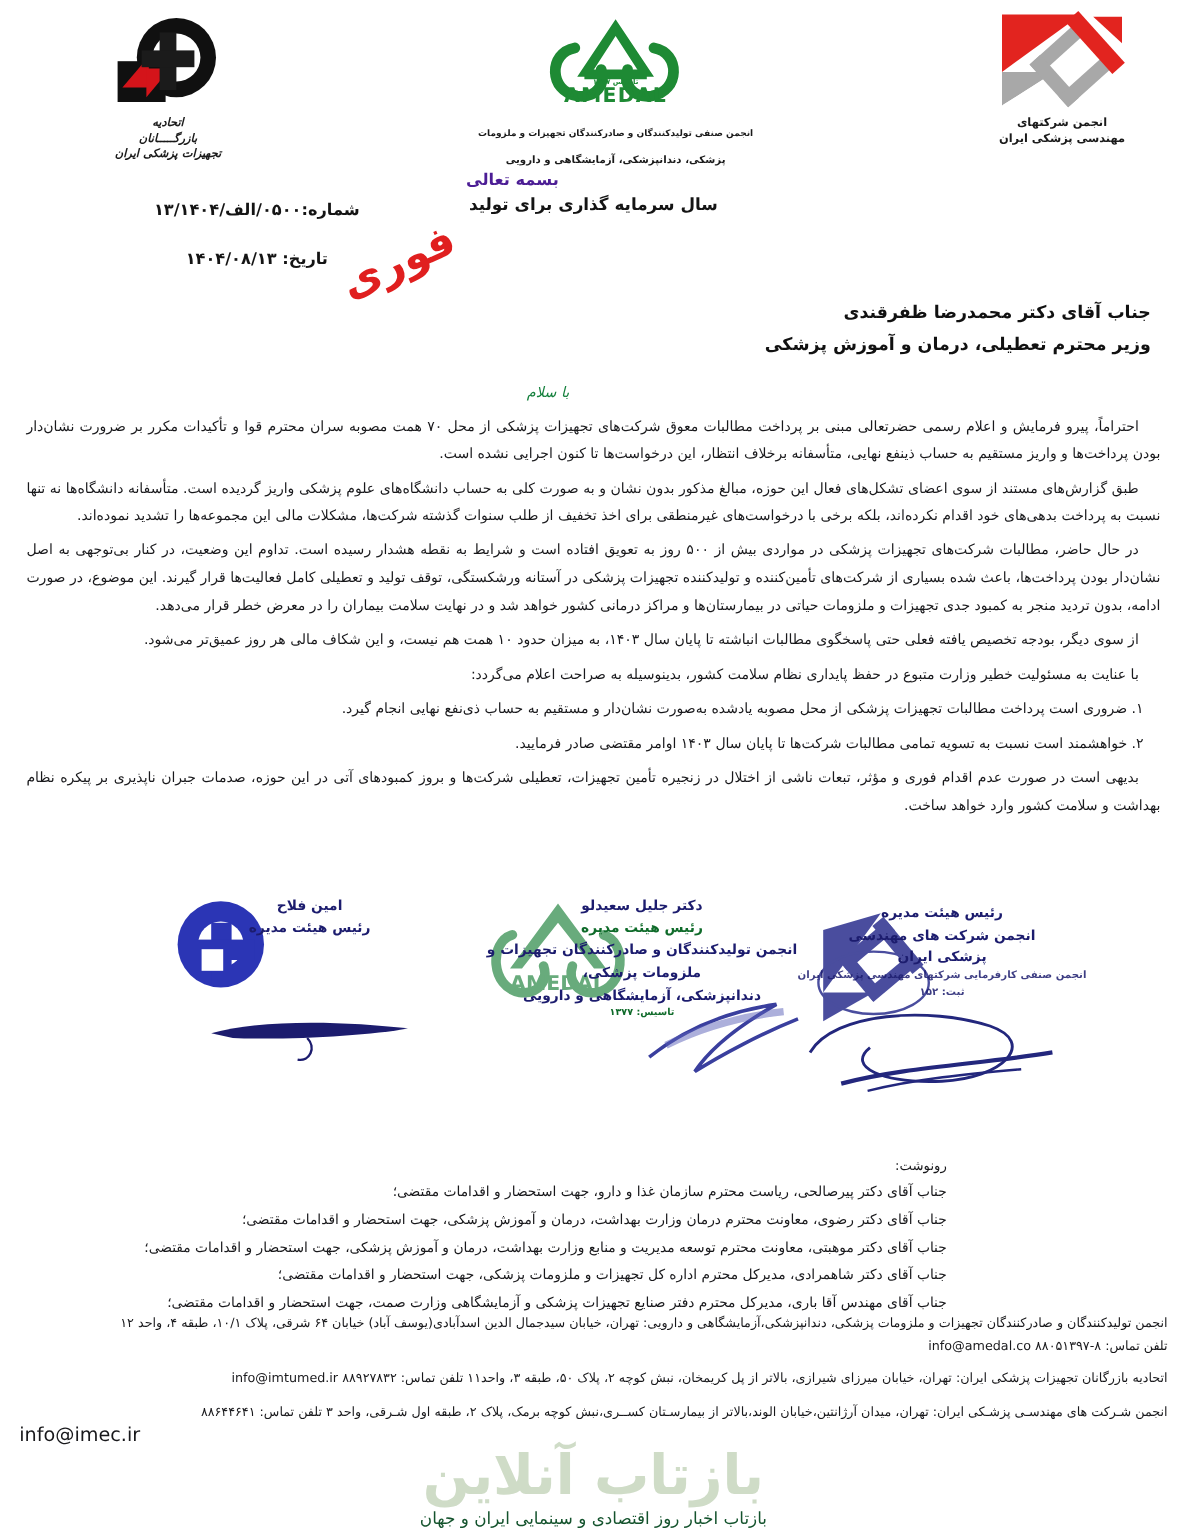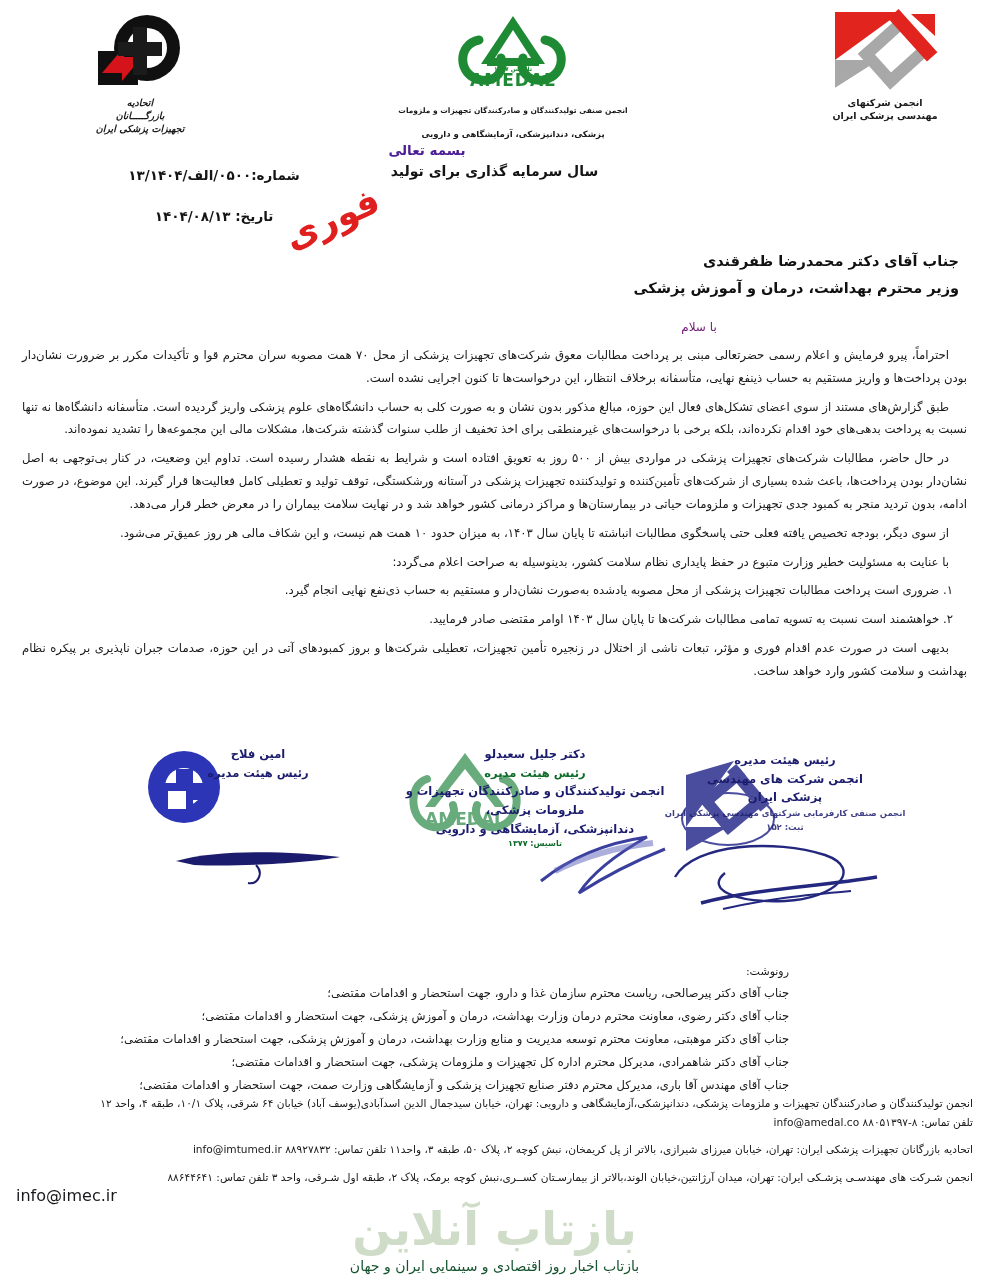--- a/index.html
+++ b/index.html
@@ -182,23 +182,24 @@
     font-size: 14.5px;
     font-weight: bold;
     line-height: 1.85;
     color: #111;
   }
   .greeting {
     position: absolute;
     right: 30px;
     top: 320px;
     width: 520px;
-    text-align: center;
+    text-align: left;
     font-size: 12px;
-    color: #701a75;
+    color: #15803d;
+    font-style: italic;
   }
 
   
   .body-wrap {
     position: absolute;
     right: 22px;
     left: 22px;
     top: 344px;
     width: 945px;
   }
@@ -393,21 +394,21 @@
   <div class="besmeh">بسمه تعالی</div>
   <div class="slogan">سال سرمایه گذاری برای تولید</div>
 
   <div class="meta meta-number">شماره:۰۵۰۰/الف/۱۳/۱۴۰۴</div>
   <div class="meta meta-date">تاریخ: ۱۴۰۴/۰۸/۱۳</div>
 
   <div class="urgent">فوری</div>
 
   <div class="recipient">
     <div>جناب آقای دکتر محمدرضا ظفرقندی</div>
-    <div>وزیر محترم بهداشت، درمان و آموزش پزشکی</div>
+    <div>وزیر محترم تعطیلی، درمان و آموزش پزشکی</div>
   </div>
   <div class="greeting">با سلام</div>
 
   <div class="body-wrap">
     <p class="para">احتراماً، پیرو فرمایش و اعلام رسمی حضرتعالی مبنی بر پرداخت مطالبات معوق شرکت‌های تجهیزات پزشکی از محل ۷۰ همت مصوبه سران محترم قوا و تأکیدات مکرر بر ضرورت نشان‌دار بودن پرداخت‌ها و واریز مستقیم به حساب ذینفع نهایی، متأسفانه برخلاف انتظار، این درخواست‌ها تا کنون اجرایی نشده است.</p>
     <p class="para">طبق گزارش‌های مستند از سوی اعضای تشکل‌های فعال این حوزه، مبالغ مذکور بدون نشان و به صورت کلی به حساب دانشگاه‌های علوم پزشکی واریز گردیده است. متأسفانه دانشگاه‌ها نه تنها نسبت به پرداخت بدهی‌های خود اقدام نکرده‌اند، بلکه برخی با درخواست‌های غیرمنطقی برای اخذ تخفیف از طلب سنوات گذشته شرکت‌ها، مشکلات مالی این مجموعه‌ها را تشدید نموده‌اند.</p>
     <p class="para">در حال حاضر، مطالبات شرکت‌های تجهیزات پزشکی در مواردی بیش از ۵۰۰ روز به تعویق افتاده است و شرایط به نقطه هشدار رسیده است. تداوم این وضعیت، در کنار بی‌توجهی به اصل نشان‌دار بودن پرداخت‌ها، باعث شده بسیاری از شرکت‌های تأمین‌کننده و تولیدکننده تجهیزات پزشکی در آستانه ورشکستگی، توقف تولید و تعطیلی کامل فعالیت‌ها قرار گیرند. این موضوع، در صورت ادامه، بدون تردید منجر به کمبود جدی تجهیزات و ملزومات حیاتی در بیمارستان‌ها و مراکز درمانی کشور خواهد شد و در نهایت سلامت بیماران را در معرض خطر قرار می‌دهد.</p>
     <p class="para">از سوی دیگر، بودجه تخصیص یافته فعلی حتی پاسخگوی مطالبات انباشته تا پایان سال ۱۴۰۳، به میزان حدود ۱۰ همت هم نیست، و این شکاف مالی هر روز عمیق‌تر می‌شود.</p>
     <p class="para">با عنایت به مسئولیت خطیر وزارت متبوع در حفظ پایداری نظام سلامت کشور، بدینوسیله به صراحت اعلام می‌گردد:</p>
     <p class="para listitem">۱. ضروری است پرداخت مطالبات تجهیزات پزشکی از محل مصوبه یادشده به‌صورت نشان‌دار و مستقیم به حساب ذی‌نفع نهایی انجام گیرد.</p>

